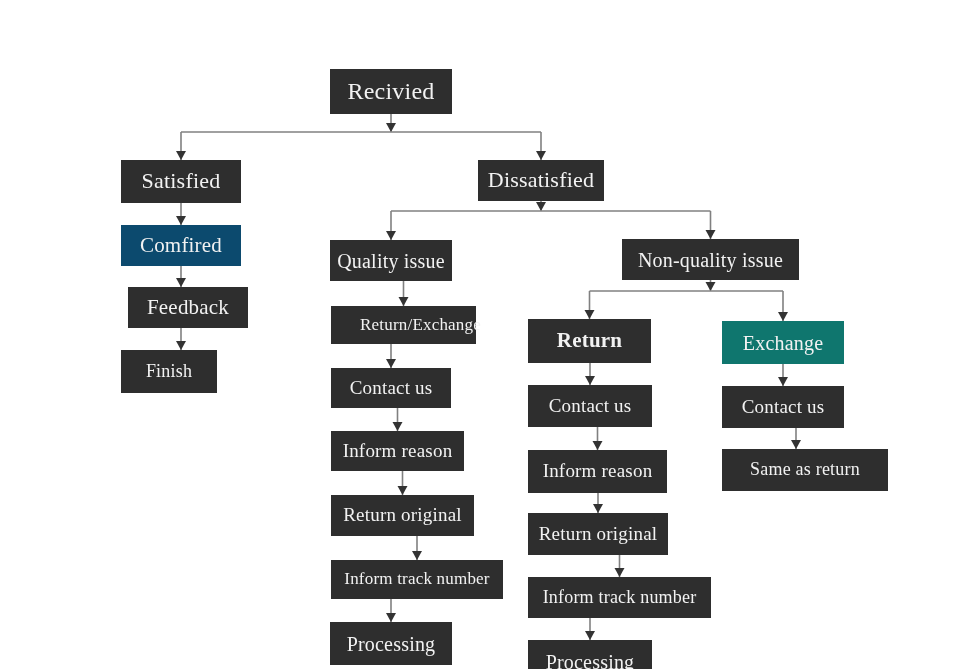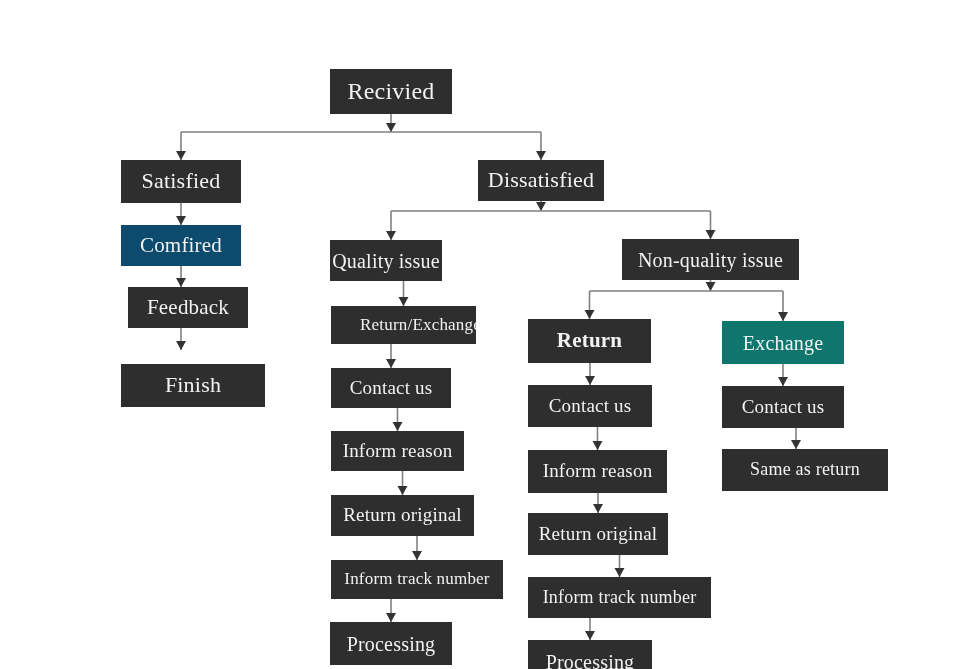--- a/index.html
+++ b/index.html
@@ -95,23 +95,23 @@
       <path d="M 589.5 247 L 783 247" stroke="#808080" stroke-width="1.6" fill="none"></path>
       <path d="M 589.5 247 L 589.5 275" stroke="#808080" stroke-width="1.6" fill="none"></path>
       <path d="M 584.5 266 L 594.5 266 L 589.5 275 Z" fill="#333333"></path>
       <path d="M 783 247 L 783 277" stroke="#808080" stroke-width="1.6" fill="none"></path>
       <path d="M 778 268 L 788 268 L 783 277 Z" fill="#333333"></path>
     </svg>
 <div class="node" style="left: 330px; top: 25px; width: 122px; height: 45px; font-size: 24px; background: rgb(46, 46, 46); color: rgb(242, 242, 242);">Recivied</div>
     <div class="node" style="left: 121px; top: 116px; width: 120px; height: 43px; font-size: 22px; background: rgb(46, 46, 46); color: rgb(242, 242, 242);">Satisfied</div>
     <div class="node" style="left: 121px; top: 181px; width: 120px; height: 41px; font-size: 21px; background: #0c4a6e; color: rgb(242, 242, 242);">Comfired</div>
     <div class="node" style="left: 128px; top: 243px; width: 120px; height: 41px; font-size: 21px; background: rgb(46, 46, 46); color: rgb(242, 242, 242);">Feedback</div>
-    <div class="node" style="left: 121px; top: 320px; width: 144px; height: 43px; font-size: 22px; background: rgb(46, 46, 46); color: rgb(242, 242, 242);">Finish</div>
+    <div class="node" style="left: 121px; top: 306px; width: 96px; height: 43px; font-size: 18px; background: rgb(46, 46, 46); color: rgb(242, 242, 242);">Finish</div>
     <div class="node" style="left: 478px; top: 116px; width: 126px; height: 41px; font-size: 22px; background: rgb(46, 46, 46); color: rgb(242, 242, 242);">Dissatisfied</div>
-    <div class="node" style="left: 330px; top: 196px; width: 112px; height: 41px; font-size: 20px; background: rgb(46, 46, 46); color: rgb(242, 242, 242);">Quality issue</div>
+    <div class="node" style="left: 330px; top: 196px; width: 122px; height: 41px; font-size: 20px; background: rgb(46, 46, 46); color: rgb(242, 242, 242);">Quality issue</div>
     <div class="node" style="left: 622px; top: 195px; width: 177px; height: 41px; font-size: 20px; background: rgb(46, 46, 46); color: rgb(242, 242, 242);">Non-quality issue</div>
     <div class="node" style="left: 331px; top: 262px; width: 145px; height: 38px; font-size: 17px; background: rgb(46, 46, 46); color: rgb(242, 242, 242); padding-left: 34px;">Return/Exchange</div>
     <div class="node" style="left: 331px; top: 324px; width: 120px; height: 40px; font-size: 19px; background: rgb(46, 46, 46); color: rgb(242, 242, 242);">Contact us</div>
     <div class="node" style="left: 331px; top: 387px; width: 133px; height: 40px; font-size: 19px; background: rgb(46, 46, 46); color: rgb(242, 242, 242);">Inform reason</div>
     <div class="node" style="left: 331px; top: 451px; width: 143px; height: 41px; font-size: 19px; background: rgb(46, 46, 46); color: rgb(242, 242, 242);">Return original</div>
     <div class="node" style="left: 331px; top: 516px; width: 172px; height: 39px; font-size: 17px; background: rgb(46, 46, 46); color: rgb(242, 242, 242);">Inform track number</div>
     <div class="node" style="left: 330px; top: 578px; width: 122px; height: 43px; font-size: 20px; background: rgb(46, 46, 46); color: rgb(242, 242, 242);">Processing</div>
     <div class="node" style="left: 528px; top: 275px; width: 123px; height: 44px; font-size: 21px; background: rgb(46, 46, 46); color: rgb(242, 242, 242); font-weight: bold;">Return</div>
     <div class="node" style="left: 528px; top: 341px; width: 124px; height: 42px; font-size: 19px; background: rgb(46, 46, 46); color: rgb(242, 242, 242);">Contact us</div>
     <div class="node" style="left: 528px; top: 406px; width: 139px; height: 43px; font-size: 19px; background: rgb(46, 46, 46); color: rgb(242, 242, 242);">Inform reason</div>

